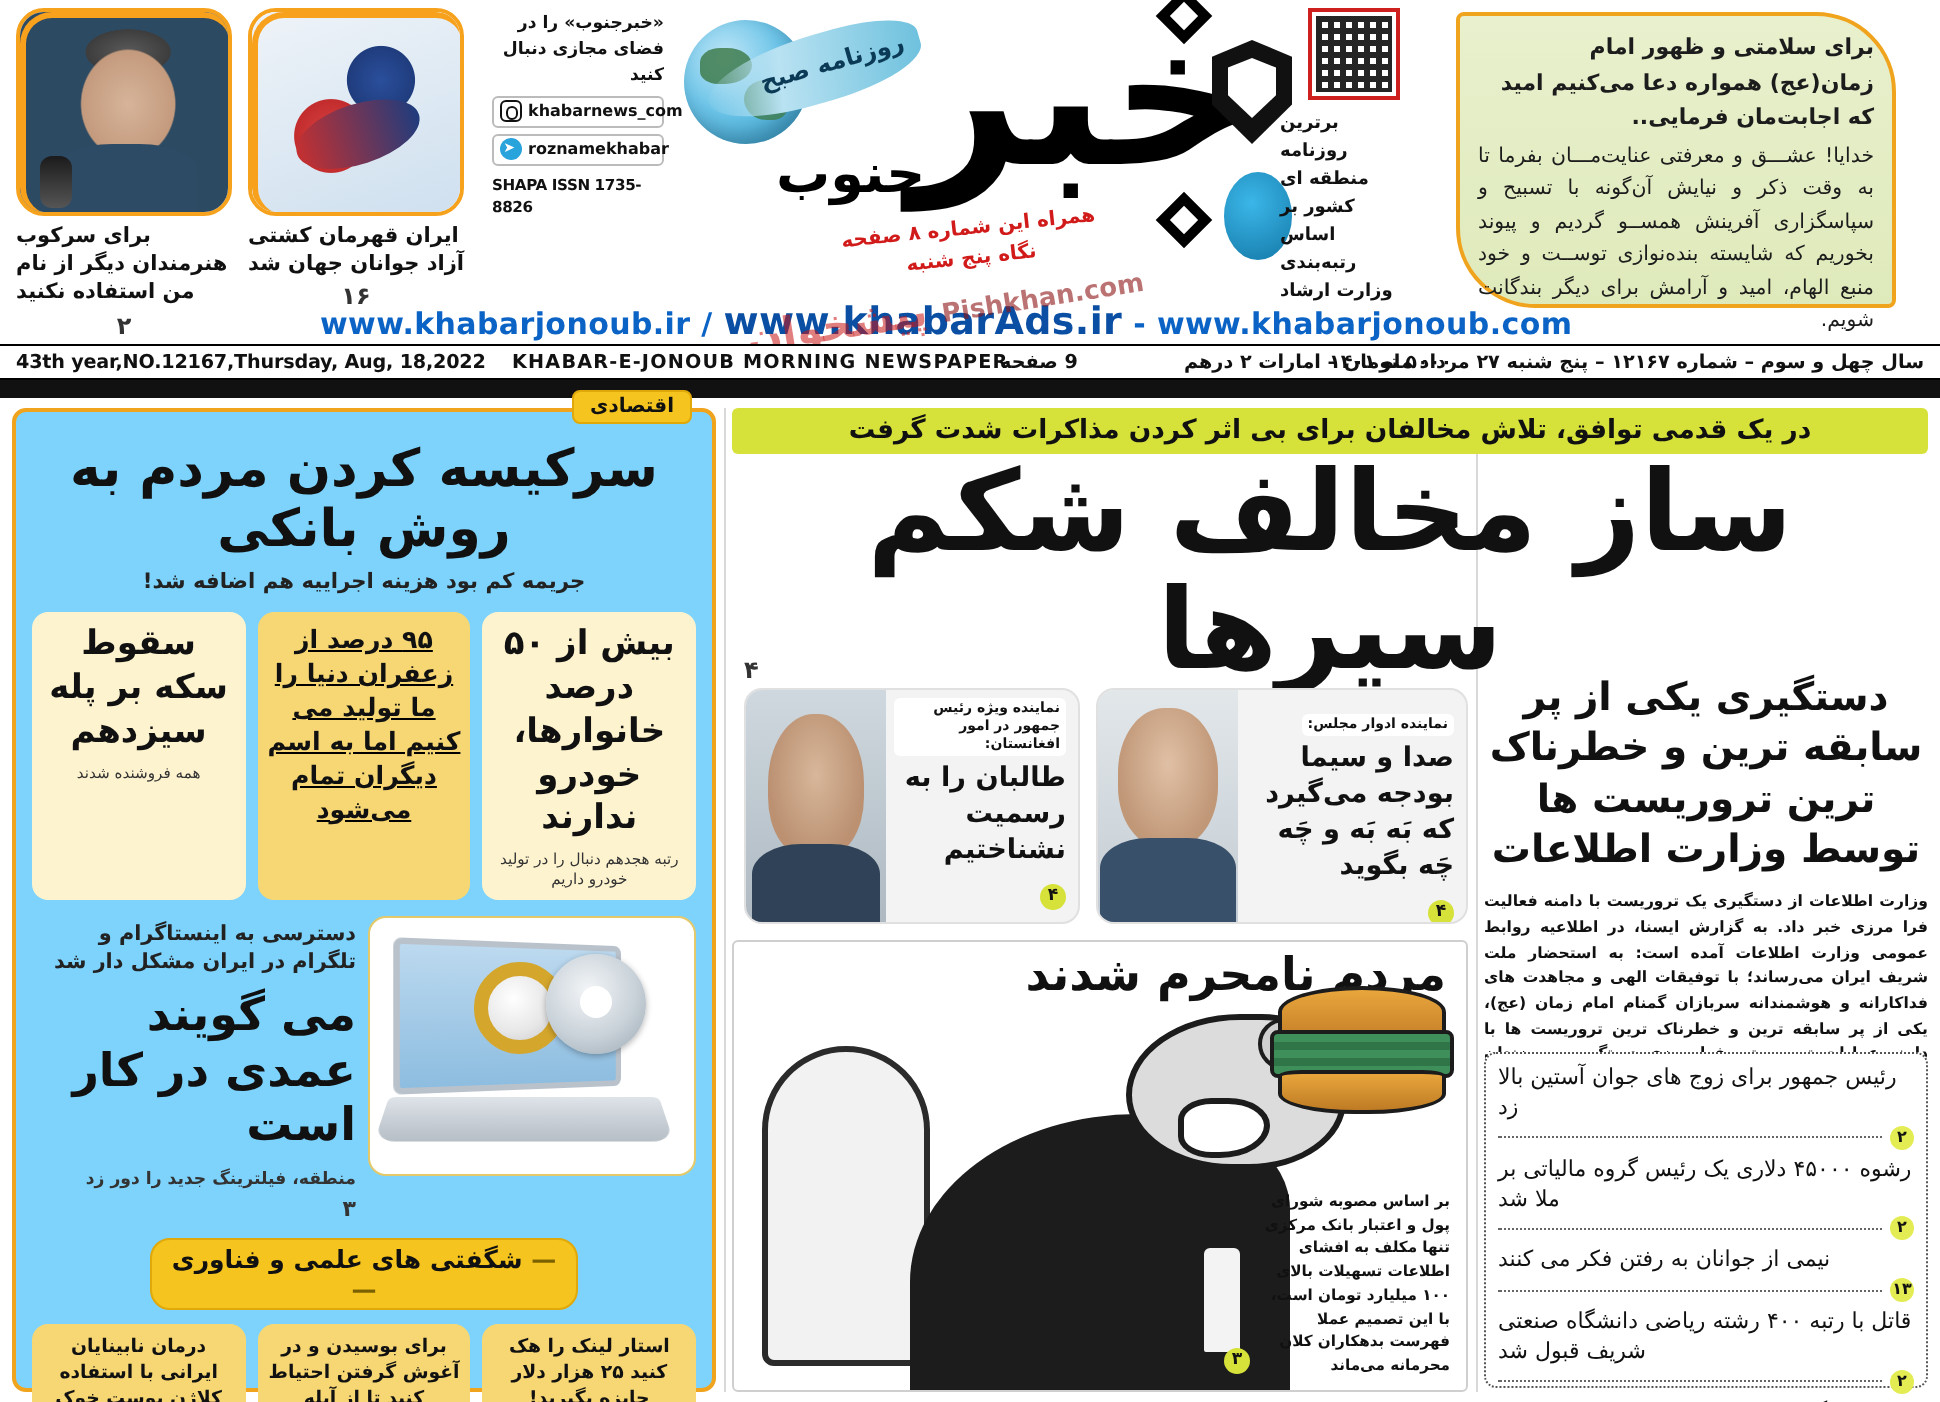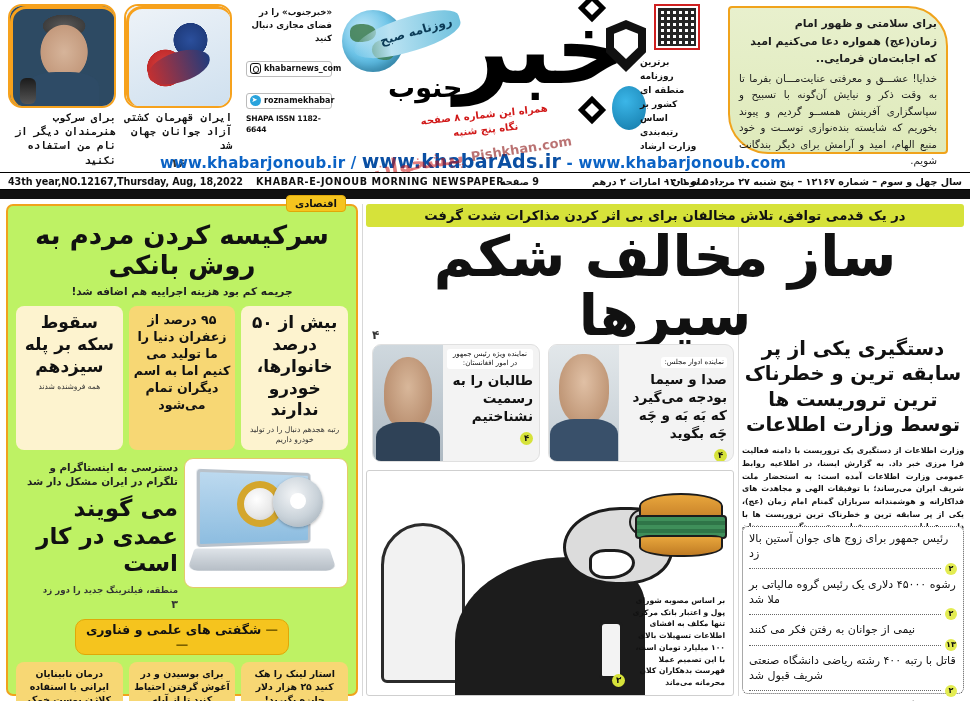--- a/index.html
+++ b/index.html
@@ -28,23 +28,23 @@
   }
   .promo .pimg {
     width: 108px; height: 104px;
     border-radius: 14px 14px 14px 14px;
     overflow: hidden; position: relative;
     border: 2px solid #f6a21d;
   }
   .promo.p1 { left: 8px; }
   .promo.p2 { left: 124px; }
   .promo .cap {
-    margin-top: 3px; text-align: right;
+    margin-top: 3px; text-align: left;
     font-size: 10.5px; font-weight: bold; line-height: 1.35;
-    color: #111; direction: rtl; font-family: Liberation Mono, monospace;
+    color: #111; direction: rtl;
   }
   .promo .pg {
     margin-top: 2px; text-align: center;
     font-size: 12px; color: #333; font-weight: bold;
   }
   .corner-arc {
     position: absolute; width: 108px; height: 104px; left: 0; top: 0;
     border-radius: 16px;
     box-shadow: inset 0 0 0 3px #f7a11c;
     pointer-events: none;
@@ -84,21 +84,21 @@
   
   .social-box {
     position: absolute; left: 246px; top: 6px; width: 86px;
     font-size: 8.5px; direction: rtl; text-align: right;
     color: #111; line-height: 1.5;
   }
   .social-box .sb-t { font-weight: bold; font-size: 8.6px; }
   .social-pill {
     display: flex; align-items: center; gap: 3px;
     border: 1px solid #bbb; border-radius: 3px;
-    margin-top: 16px; padding: 1px 3px; background: #fff;
+    margin-top: 3px; padding: 1px 3px; background: #fff;
     direction: ltr;
   }
   .ig-glyph {
     width: 11px; height: 11px; border: 1.6px solid #111; border-radius: 3px;
     position: relative; flex: 0 0 auto;
   }
   .ig-glyph::after {
     content:""; position:absolute; left:2.2px; top:2.2px; width:4.2px; height:4.2px;
     border: 1.4px solid #111; border-radius: 50%;
   }
@@ -245,21 +245,21 @@
   .is-pages { left: 500px; direction: rtl; font-weight: bold; }
   .is-price { left: 592px; direction: rtl; font-weight: bold; }
   .is-date { right: 8px; direction: rtl; font-weight: bold; }
   .blackbar {
     position: absolute; left: 0; top: 190px; width: 970px; height: 9px; background: #111;
   }
 
   
   .econ-col {
     position: absolute; left: 6px; top: 204px; width: 352px; height: 492px;
-    background: #bef264;
+    background: #7dd3fc;
     border: 2px solid #f0a31c;
     border-radius: 7px;
     direction: rtl;
   }
   .econ-tag {
     position: absolute; right: 10px; top: -11px;
     background: #f5c41e; color: #111; border-radius: 4px;
     font-size: 10px; font-weight: bold; padding: 2px 8px;
     border: 1px solid #e0a808;
   }
@@ -271,21 +271,21 @@
   .econ-sub {
     margin: 5px 10px 0; text-align: center;
     font-size: 10.6px; font-weight: bold; color: #222;
   }
   .econ-tri { display: flex; gap: 6px; margin: 9px 8px 0; }
   .etri-card {
     flex: 1; border-radius: 8px; padding: 6px 5px 5px;
     text-align: center;
   }
   .etri-card.plain { background: #fdf3cf; }
-  .etri-card.gold { background: #f7d774; }
+  .etri-card.gold { background: #f7d774; text-decoration: underline; }
   .etri-title { font-size: 17px; font-weight: bold; line-height: 1.28; color: #111; }
   .etri-title.sm { font-size: 12.6px; line-height: 1.34; }
   .etri-note { font-size: 7.6px; font-weight: normal; margin-top: 4px; color: #333; line-height:1.3; }
 
   .tech-row { display: flex; margin: 8px 8px 0; gap: 6px; align-items: flex-start; }
   .laptop-card {
     width: 164px; height: 130px; background: #fff;
     border: 1px solid #e4c96a; border-radius: 9px;
     position: relative; overflow: hidden; flex: 0 0 auto;
   }
@@ -385,22 +385,22 @@
     position: absolute; top: 344px; height: 118px;
     background: #f3f3f3; border-radius: 9px;
     display: flex; direction: rtl; overflow: hidden;
     border: 1px solid #e0e0e0;
   }
   .pcard.c1 { left: 372px; width: 168px; }
   .pcard.c2 { left: 548px; width: 186px; }
   .pcard .ptxt { flex: 1; padding: 4px 6px 4px 4px; text-align: right; }
   .pkicker {
     display: inline-block; background: #fff; border-radius: 3px;
-    font-size: 7px; font-weight: normal; color: #111;
-    padding: 1px 3px; line-height: 1.3; max-width: 100%; text-align: center;
+    font-size: 7px; font-weight: bold; color: #111;
+    padding: 1px 3px; line-height: 1.3; max-width: 100%;
   }
   .ptitle {
     font-size: 13.6px; font-weight: bold; line-height: 1.32; color: #111; margin-top: 3px;
   }
   .ppg {
     display: inline-block; width: 13px; height: 13px; border-radius: 50%;
     background: #d6e23a; color: #111; font-size: 8.6px; font-weight: bold;
     text-align: center; line-height: 13px; margin-top: 3px;
   }
   .pphoto { width: 70px; height: 100%; position: relative; overflow: hidden; flex: 0 0 auto; }
@@ -564,21 +564,21 @@
     <div class="social-box">
       <div class="sb-t">«خبرجنوب» را در فضای مجازی دنبال کنید</div>
       <div class="social-pill">
         <span class="ig-glyph"></span>
         <span>khabarnews_com</span>
       </div>
       <div class="social-pill">
         <span class="tg-glyph"></span>
         <span>roznamekhabar</span>
       </div>
-      <div class="shapa">SHAPA ISSN 1182-6644</div>
+      <div class="shapa">SHAPA ISSN 1735-8826</div>
     </div>
 
     <div class="logo-wrap">
       <div class="globe"></div>
       <div class="globe-swoosh"></div>
       <div class="swoosh-text">روزنامه صبح</div>
       <div class="khabar">خبر</div>
       <div class="jonoob">جنوب</div>
       <div class="diamond d1"></div>
       <div class="diamond d2"></div>
@@ -700,20 +700,21 @@
       <div class="pkicker">نماینده ادوار مجلس:</div>
       <div class="ptitle">صدا و سیما بودجه می‌گیرد که بَه بَه و چَه چَه بگوید</div>
       <div class="ppg">۴</div>
     </div>
     <div class="pphoto">
         <div class="face-b"></div>
       </div>
   </div>
 
   <div class="cartoon">
+    <div class="cartoon-title">مردم نامحرم شدند</div>
     <div>
       <div class="ct-chair"></div>
       <div class="ct-body"></div>
       <div class="ct-head"></div>
       <div class="ct-mouth"></div>
       <div class="ct-bottle"></div>
       <div class="ct-mini"></div>
       <div class="ct-burger">
         <div class="ct-bun-top"></div>
         <div class="ct-money"></div>

